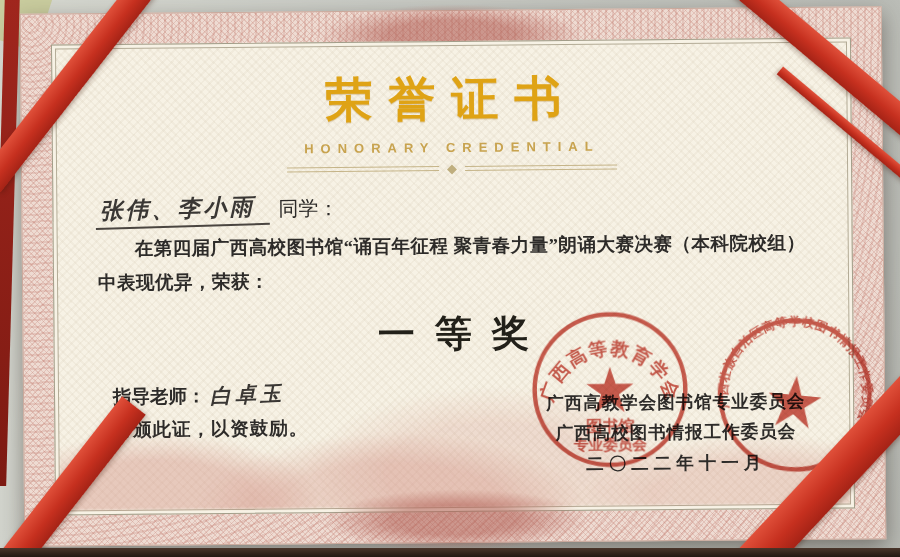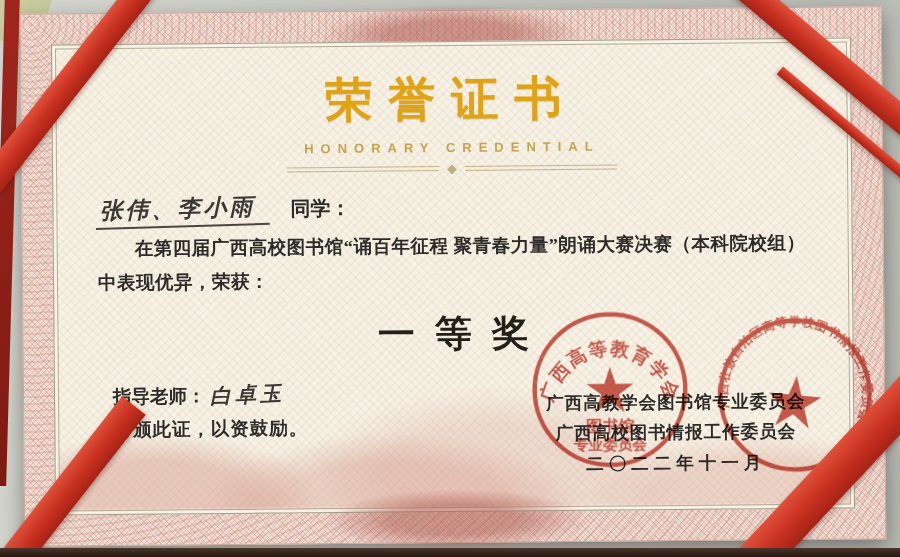--- a/index.html
+++ b/index.html
@@ -43,21 +43,21 @@
   .subtitle{margin-top:9px;text-align:center;font-size:13px;font-weight:bold;letter-spacing:7px;
     color:#c8a34f;font-family:"Liberation Sans","DejaVu Sans",sans-serif;}
   .ornament{width:330px;margin:7px auto 0;display:flex;align-items:center;color:#bfae7e;}
   .ornament::before,.ornament::after{content:"";flex:1;height:3px;
     border-top:1px solid #c5b488;border-bottom:1px solid #c5b488;}
   .ornament .gem{margin:0 8px;font-size:13px;line-height:1;color:#bfae7e;}
   .recipient{margin:16px 42px 0;font-size:20px;color:#2d2b29;}
   .names{display:inline-block;font-family:"DejaVu Serif",cursive;font-style:italic;font-weight:bold;
     font-size:23px;color:#3a3734;border-bottom:2px solid #4a4540;padding:0 14px 1px 4px;
     transform:rotate(-1.2deg);letter-spacing:3px;}
-  .suffix{font-weight:bold;margin-left:16px;}
+  .suffix{font-weight:normal;margin-left:4px;}
   .body-text{margin:4px 44px 0;text-indent:2em;font-size:18.5px;font-weight:bold;line-height:1.85;
     color:#2d2b29;letter-spacing:.5px;}
   .award{margin-top:12px;text-align:center;font-size:37px;font-weight:bold;letter-spacing:20px;
     color:#222019;text-indent:20px;}
   .advisor{margin:20px 0 0 58px;font-size:18.5px;font-weight:bold;color:#2d2b29;}
   .advisor .hand{font-family:"DejaVu Serif",cursive;font-style:italic;font-weight:bold;font-size:21px;
     letter-spacing:4px;color:#3a3734;display:inline-block;transform:rotate(-2deg);}
   .closing{margin:7px 0 0 58px;font-size:18.5px;font-weight:bold;color:#2d2b29;letter-spacing:1px;}
   .issuers{position:absolute;right:48px;bottom:30px;text-align:center;font-size:17.5px;font-weight:bold;
     color:#2d2b29;line-height:1.7;letter-spacing:1px;}

